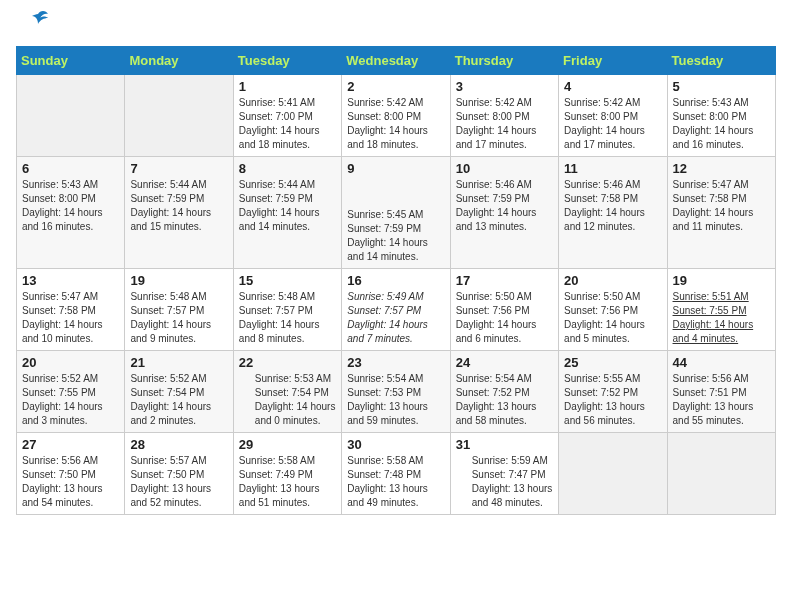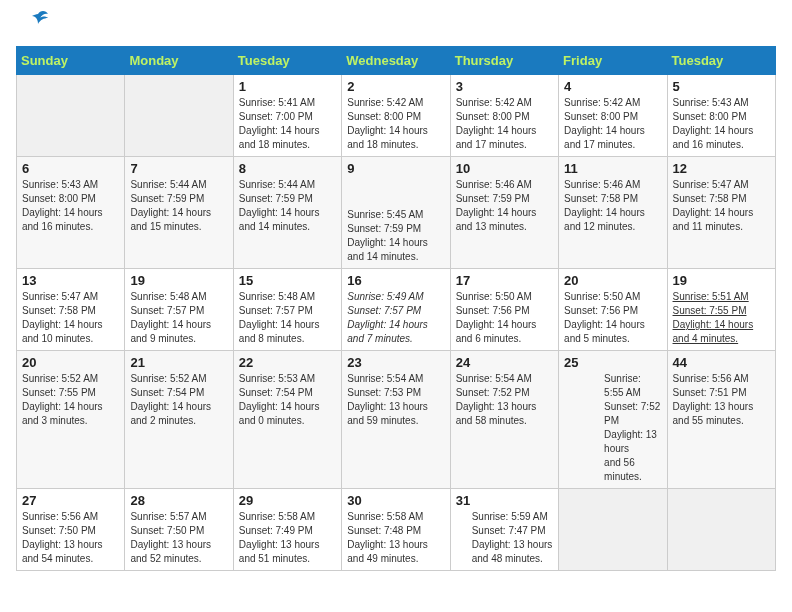--- a/index.html
+++ b/index.html
@@ -257,42 +257,42 @@
         </td>
         <td>
           <span class="day-num">21</span>
           <div class="day-info" style="white-space: pre-line;">Sunrise: 5:52 AM
 Sunset: 7:54 PM
 Daylight: 14 hours
 and 2 minutes.</div>
         </td>
         <td>
           <span class="day-num">22</span>
-          <div class="day-info" style="white-space: pre-line;">Sunrise: 5:53 AM
+          <div class="day-info" style="white-space: pre-line; margin-left: 16px;">Sunrise: 5:53 AM
 Sunset: 7:54 PM
 Daylight: 14 hours
 and 0 minutes.</div>
         </td>
         <td>
           <span class="day-num">23</span>
           <div class="day-info" style="white-space: pre-line;">Sunrise: 5:54 AM
 Sunset: 7:53 PM
 Daylight: 13 hours
 and 59 minutes.</div>
         </td>
         <td>
           <span class="day-num">24</span>
           <div class="day-info" style="white-space: pre-line;">Sunrise: 5:54 AM
 Sunset: 7:52 PM
 Daylight: 13 hours
 and 58 minutes.</div>
         </td>
         <td>
           <span class="day-num">25</span>
-          <div class="day-info" style="white-space: pre-line; margin-left: 40px;">Sunrise: 5:55 AM
+          <div class="day-info" style="white-space: pre-line;">Sunrise: 5:55 AM
 Sunset: 7:52 PM
 Daylight: 13 hours
 and 56 minutes.</div>
         </td>
         <td>
           <span class="day-num">44</span>
           <div class="day-info" style="white-space: pre-line;">Sunrise: 5:56 AM
 Sunset: 7:51 PM
 Daylight: 13 hours
 and 55 minutes.</div>

